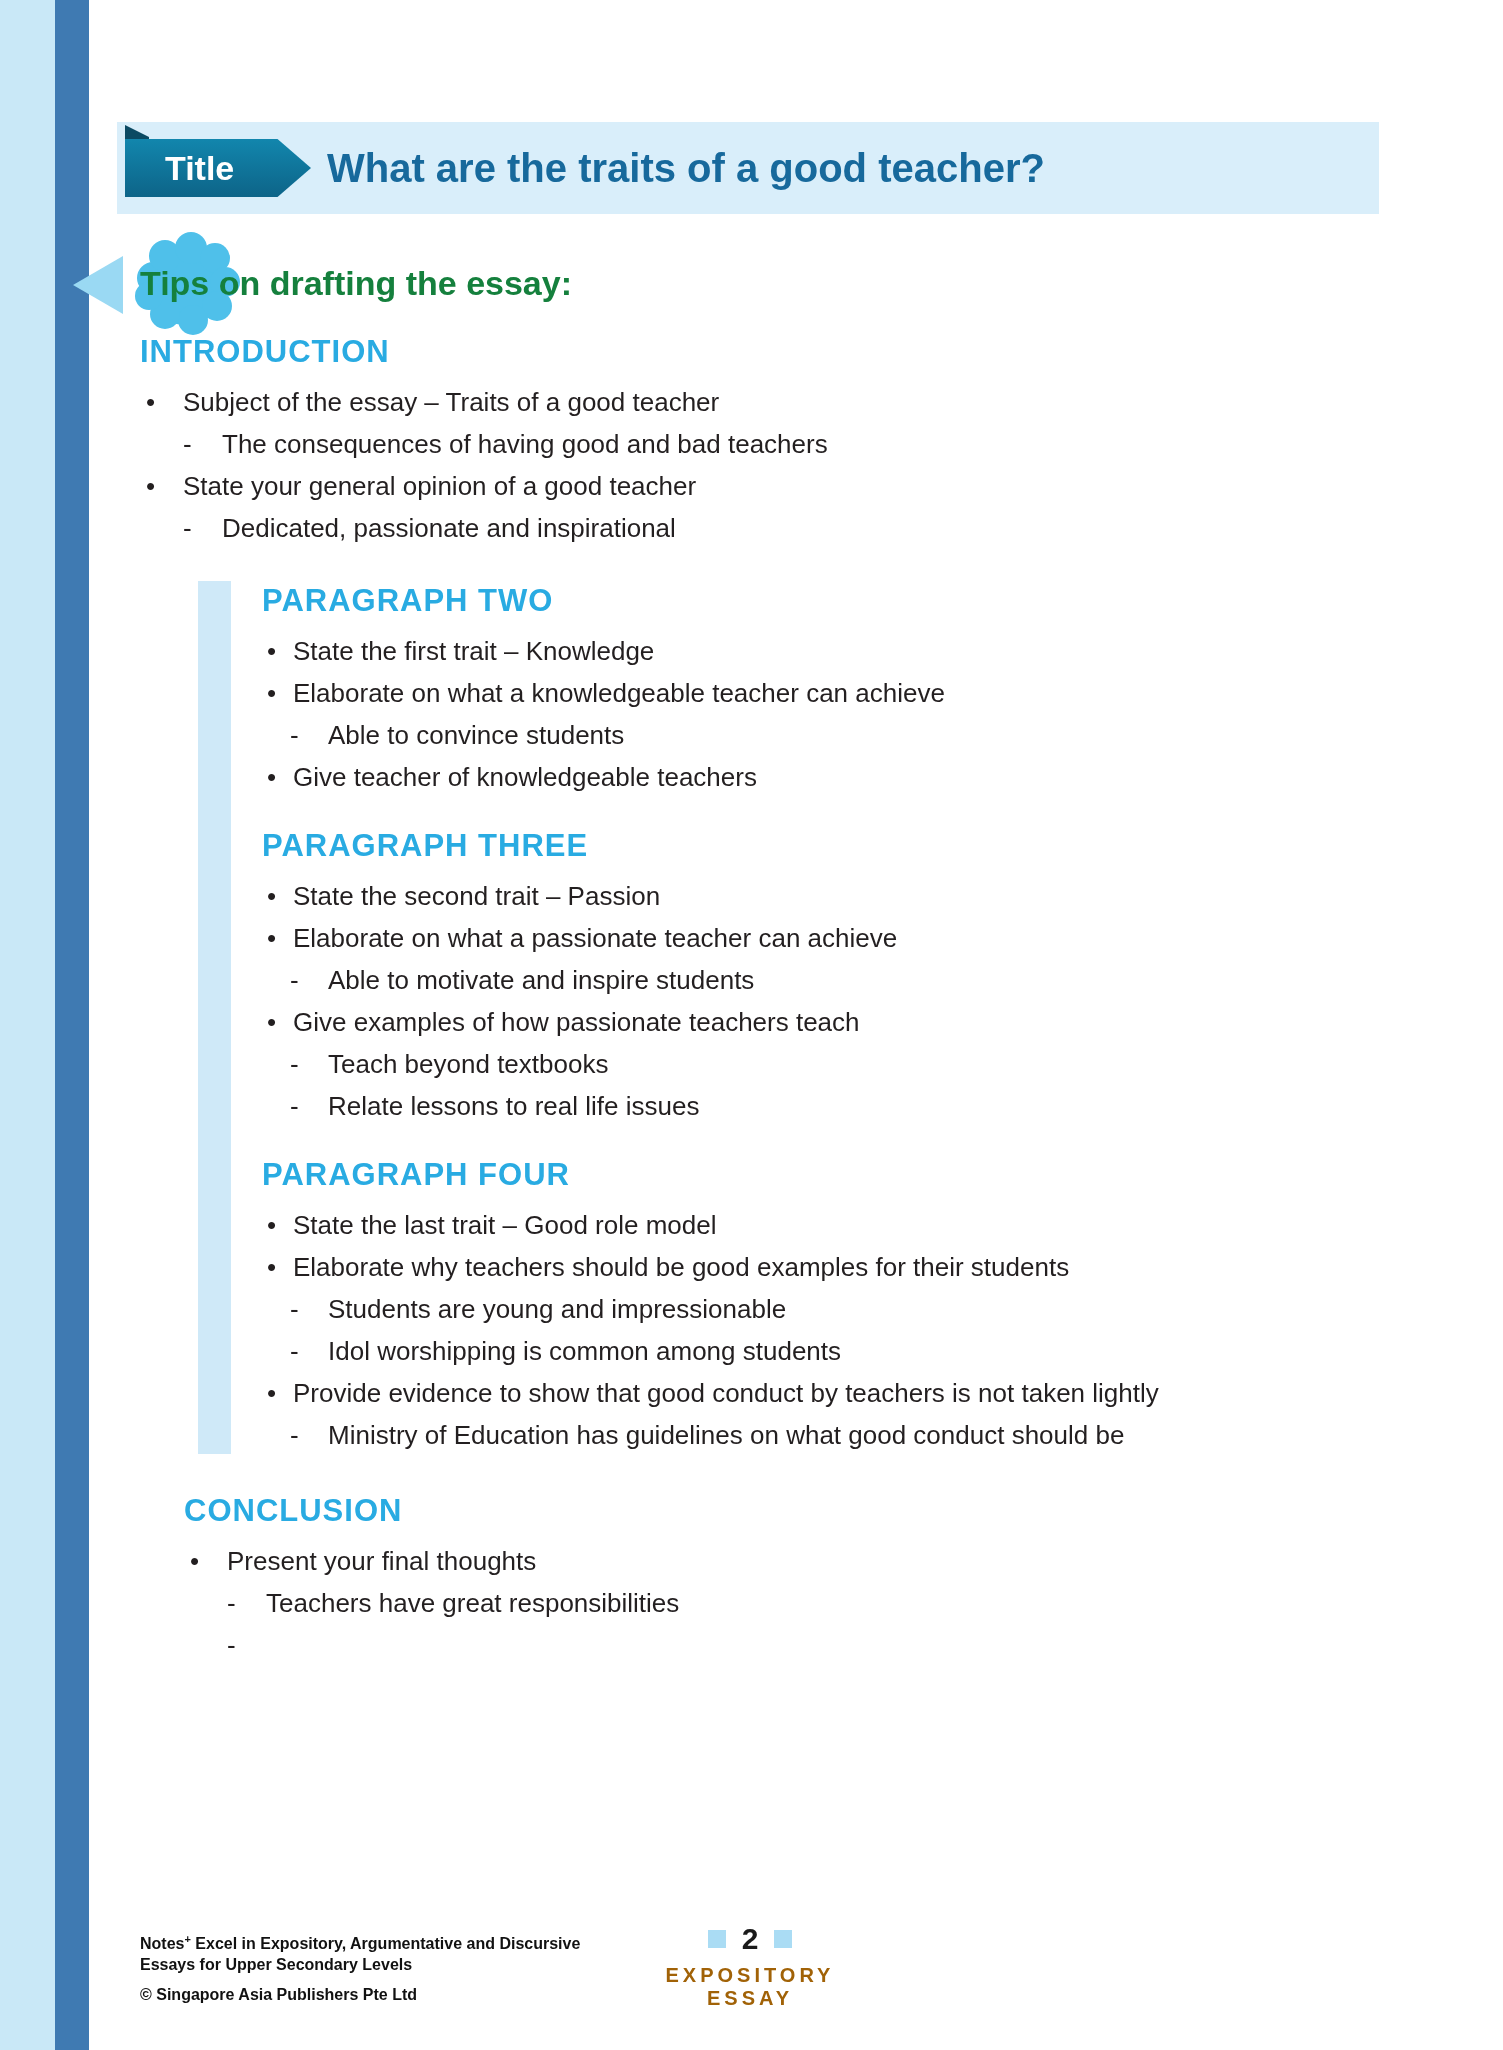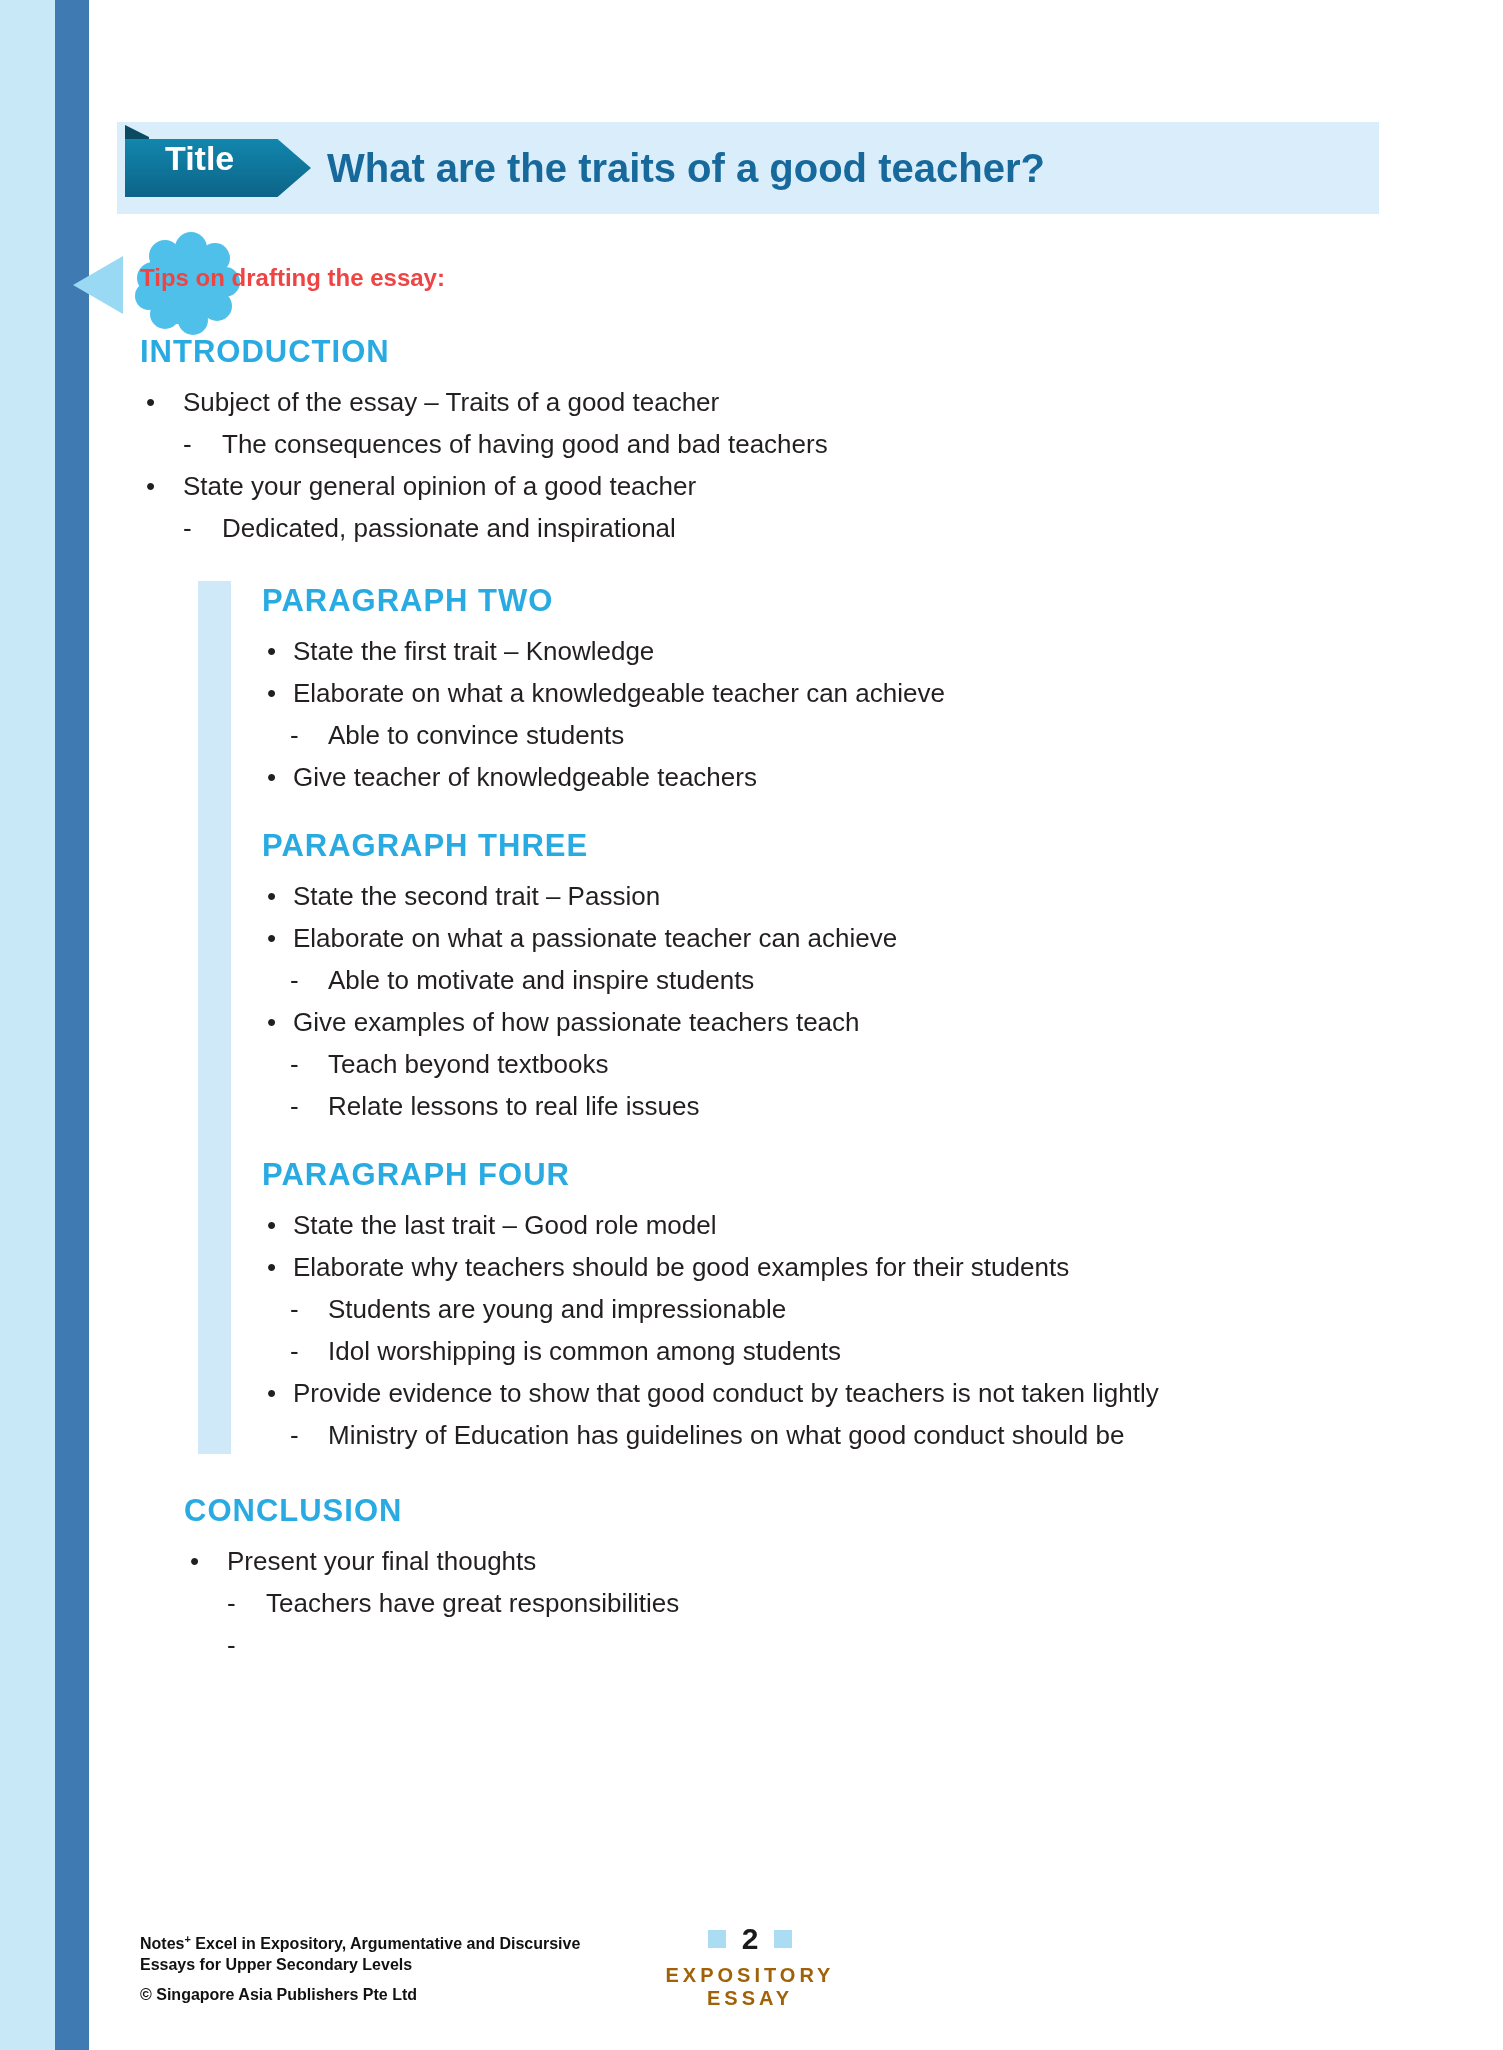--- a/index.html
+++ b/index.html
@@ -12,30 +12,30 @@
 
   .title-band { position: absolute; left: 117px; top: 122px; width: 1262px; height: 92px; background: #d9eefa; }
   .ribbon-fold {
     position: absolute; left: 8px; top: 3px; width: 24px; height: 34px; background: #0b4a63;
     clip-path: polygon(0 0, 100% 35%, 100% 100%, 0 100%);
   }
   .ribbon {
     position: absolute; left: 8px; top: 17px; width: 186px; height: 58px;
     background: linear-gradient(180deg, #1286ad, #0d6488);
     clip-path: polygon(0 0, 82% 0, 100% 50%, 82% 100%, 0 100%);
-    display: flex; align-items: flex-start; padding-left: 40px; box-sizing: border-box;
+    display: flex; align-items: center; padding-left: 40px; box-sizing: border-box;
     color: #ffffff; font-size: 34px; font-weight: bold;
   }
   .page-title {
     position: absolute; left: 210px; top: 0; height: 92px; display: flex; align-items: center;
     font-size: 40px; font-weight: bold; color: #17699c;
   }
 
   .tips-art { position: absolute; left: 65px; top: 230px; }
-  .tips-heading { position: absolute; left: 140px; top: 264px; margin: 0; font-size: 24px; font-weight: bold; color: #ef4444; }
+  .tips-heading { position: absolute; left: 140px; top: 264px; margin: 0; font-size: 34px; font-weight: bold; color: #15803d; }
 
   .content { position: absolute; left: 0; top: 336px; width: 1503px; }
 
   .headline {
     color: #29abe2; font-weight: 800; font-size: 31px; letter-spacing: 1px;
     margin: 0 0 20px 0; line-height: 31px;
   }
   section.outer > .headline { margin-left: 140px; }
   section.inner > .headline { margin-left: 262px; }
 

